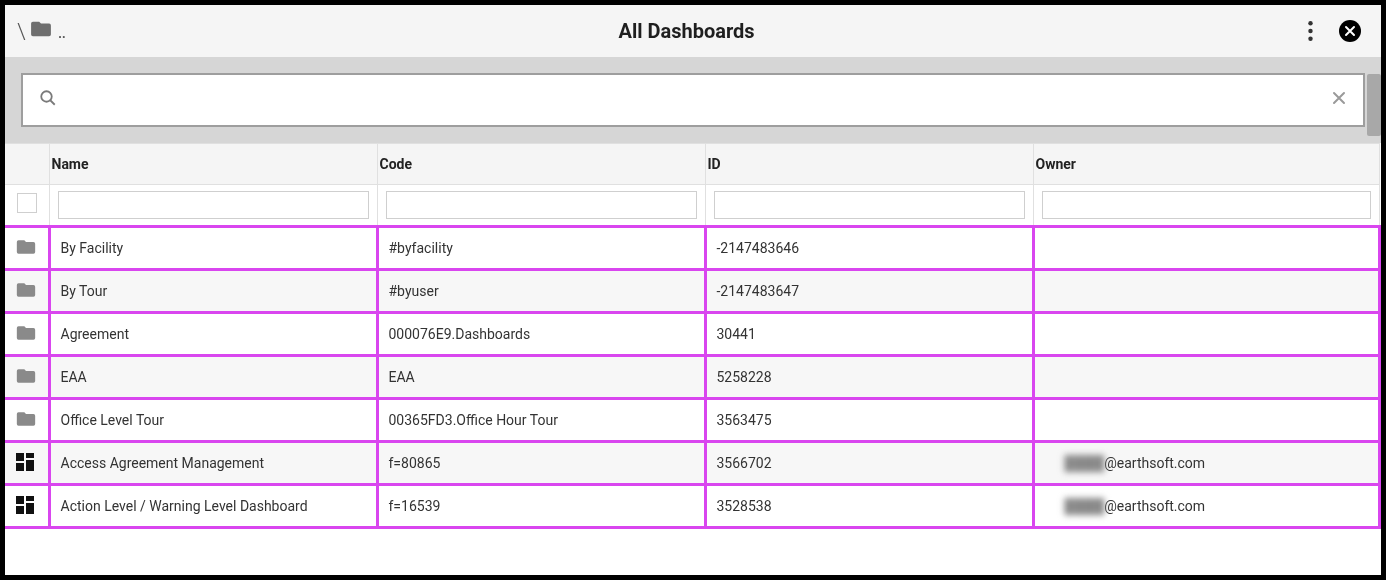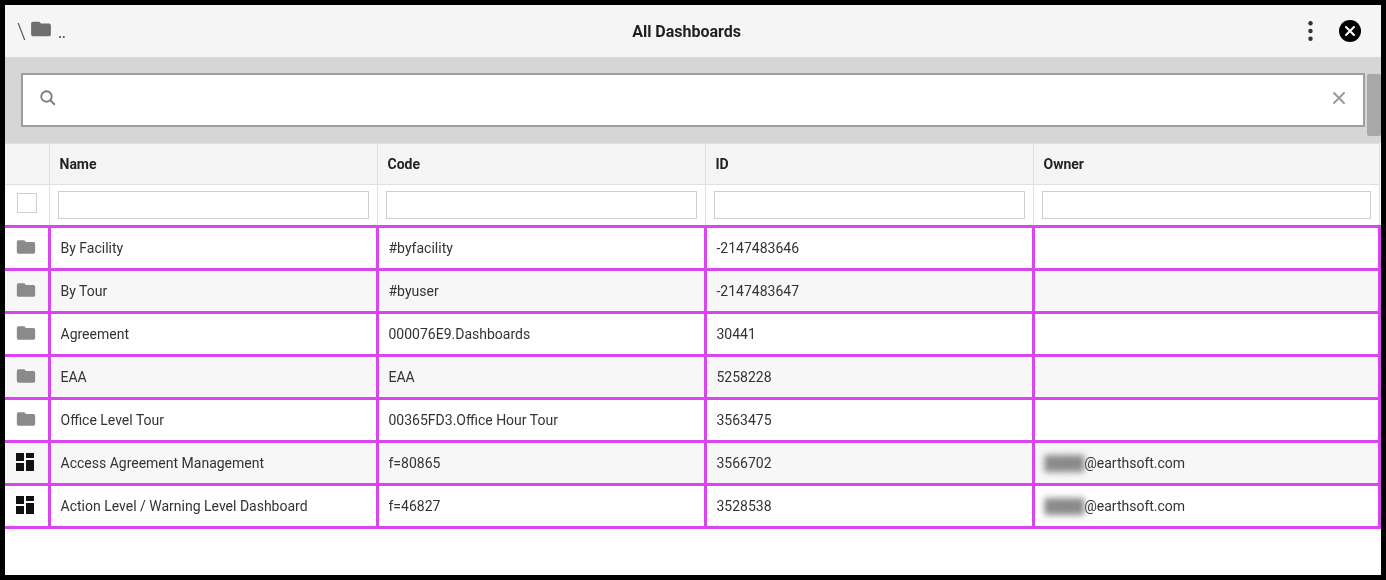--- a/index.html
+++ b/index.html
@@ -10,21 +10,21 @@
   }
 
   
   .header {
     display:flex; align-items:center; height:52px; padding:0 20px 0 12px;
     background:#f5f5f5;
   }
   .breadcrumb { display:flex; align-items:center; gap:4px; color:#757575; font-size:20px; }
   .breadcrumb .slash { color:#555; font-weight:300; font-size:22px; }
   .breadcrumb .dots  { color:#555; font-size:18px; letter-spacing:-1px; padding-left:2px;}
-  .header-title { flex:1; text-align:center; font-size:16px; font-weight:700; color:#1f1f1f; }
+  .header-title { flex:1; text-align:center; font-size:20px; font-weight:700; color:#1f1f1f; }
   .header-actions { display:flex; align-items:center; gap:26px; }
   .icon-btn { cursor:pointer; display:flex; align-items:center; justify-content:center; }
   .close-circle { width:22px; height:22px; border-radius:50%; background:#000; display:flex; align-items:center; justify-content:center;}
   .close-circle svg { width:12px; height:12px; }
 
   
   .search-strip { background:#d6d6d6; padding:16px; }
   .search-box {
     background:#fff; border:2px solid #9e9e9e; height:54px;
     display:flex; align-items:center; padding:0 16px; gap:14px;
@@ -44,21 +44,21 @@
   
   table { border-collapse:collapse; width:100%; table-layout:fixed; }
   col.icon   { width:44px; }
   col.name   { width:328px; }
   col.code   { width:328px; }
   col.id     { width:328px; }
   col.owner  { }
 
   thead th {
     background:#f5f5f5; text-align:left; font-size:14px; font-weight:700;
-    color:#222; padding:12px 10px; border:1px solid #e0e0e0;
+    color:#222; padding:12px 2px; border:1px solid #e0e0e0;
     border-top:1px solid #e0e0e0;
   }
   thead th:first-child { border-left:none; }
   tbody.filter-row td {
     background:#fff; padding:6px 8px; border:1px solid #e0e0e0;
   }
   tbody.filter-row td:first-child { border-left:none; }
   tbody.filter-row input {
     width:100%; height:28px; border:1px solid #cfcfcf; padding:0 6px; font-size:13px;
   }
@@ -71,21 +71,21 @@
     font-size:14px; color:#333; padding:12px 10px; border:3px solid #d946ef;
     white-space:nowrap; overflow:hidden; text-overflow:ellipsis;
   }
   tbody.data tr td:first-child { border-left:none; text-align:center; padding:0; }
   tbody.data tr:nth-child(even) td { background:#f7f7f7; }
   tbody.data tr:nth-child(odd)  td { background:#ffffff; }
 
   .cell-icon { display:inline-flex; width:20px; height:18px; }
 
   
-  .owner-cell { display:flex; align-items:center; gap:0px; }
+  .owner-cell { display:flex; align-items:center; gap:0px;margin-left:20px; }
   .blur { filter: blur(3px); color:#888; }
 </style>
 </head>
 <body>
 
 <div class="frame">
 
   <div class="header">
     <div class="breadcrumb">
       <span class="slash">\</span>
@@ -236,21 +236,21 @@
         <tr>
           <td><span class="cell-icon">
               <svg width="18" height="18" viewBox="0 0 18 18" fill="#111">
                 <rect x="0" y="0" width="8" height="8"></rect>
                 <rect x="10" y="0" width="8" height="5"></rect>
                 <rect x="10" y="7" width="8" height="11"></rect>
                 <rect x="0" y="10" width="8" height="8"></rect>
               </svg>
             </span></td>
           <td>Action Level / Warning Level Dashboard</td>
-          <td>f=46827</td>
+          <td>f=16539</td>
           <td>3528538</td>
           <td>
             <span class="owner-cell">
               <span class="blur">████</span>
               <span>@earthsoft.com</span>
             </span>
           </td>
         </tr>
       </tbody>
   </table>

